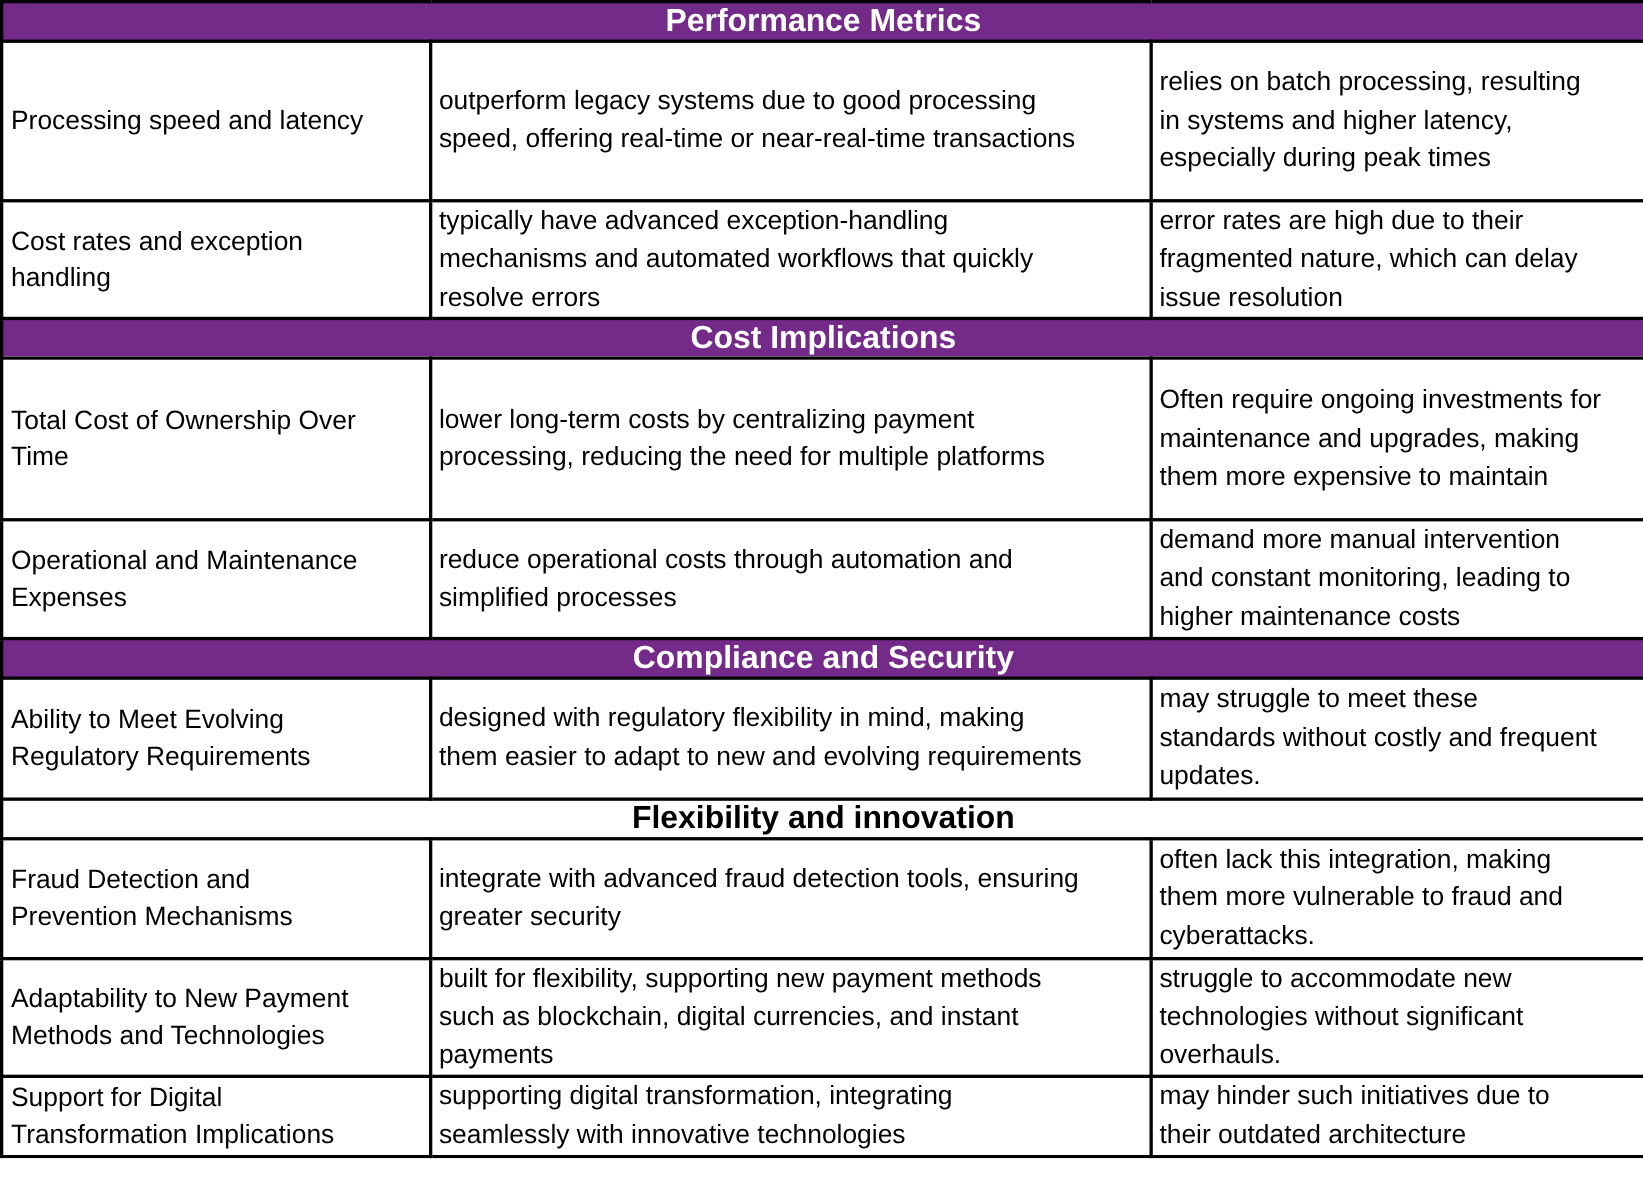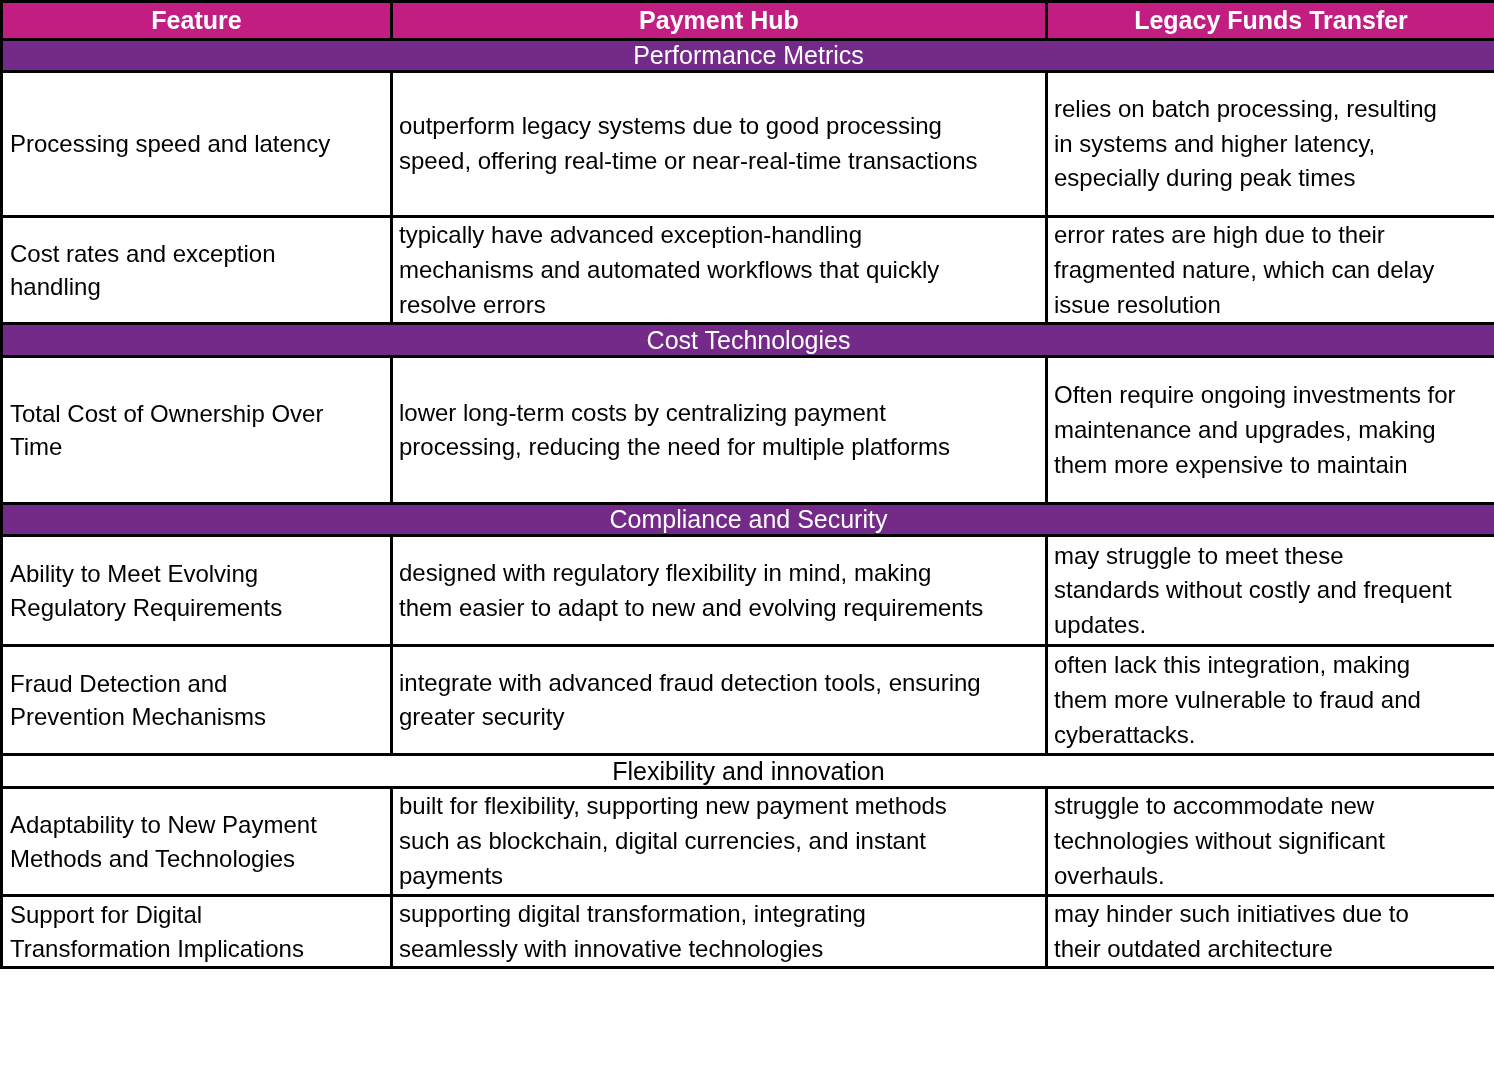--- a/index.html
+++ b/index.html
@@ -31,22 +31,22 @@
     background: var(--header-bg);
     color: var(--header-text);
     font-size: 25px;
     font-weight: bold;
     text-align: center;
     padding: 0;
   }
   td.section {
     background: var(--section-bg);
     color: var(--section-text);
-    font-size: 25px;
-    font-weight: normal;
+    font-size: 29px;
+    font-weight: bold;
     text-align: center;
     padding: 0;
   }
   td.section.plain {
     background: var(--plain-section-bg);
     color: var(--plain-section-text);
   }
   td.feature {
     color: var(--cell-text);
     font-weight: normal;
@@ -67,25 +67,20 @@
 <body>
 
 <table class="compare">
   <colgroup>
     <col style="width:390px">
     <col style="width:655px">
     <col style="width:449px">
   </colgroup>
 
   <tbody>
-      <tr style="height:38px">
-    <th class="col-header">Feature</th>
-    <th class="col-header">Payment Hub</th>
-    <th class="col-header">Legacy Funds Transfer</th>
-  </tr>
 
   <tr style="height:32px">
     <td class="section" colspan="3">Performance Metrics</td>
   </tr>
   <tr style="height:145px">
     <td class="feature">Processing speed and latency</td>
     <td class="value">outperform legacy systems due to good processing
 speed, offering real-time or near-real-time transactions</td>
     <td class="value">relies on batch processing, resulting
 in systems and higher latency,
@@ -96,56 +91,65 @@
 handling</td>
     <td class="value">typically have advanced exception-handling
 mechanisms and automated workflows that quickly
 resolve errors</td>
     <td class="value">error rates are high due to their
 fragmented nature, which can delay
 issue resolution</td>
   </tr>
 
   <tr style="height:33px">
-    <td class="section" colspan="3">Cost Technologies</td>
+    <td class="section" colspan="3">Cost Implications</td>
   </tr>
   <tr style="height:147px">
     <td class="feature">Total Cost of Ownership Over
 Time</td>
     <td class="value">lower long-term costs by centralizing payment
 processing, reducing the need for multiple platforms</td>
     <td class="value">Often require ongoing investments for
 maintenance and upgrades, making
 them more expensive to maintain</td>
+  </tr>
+  <tr style="height:105px">
+    <td class="feature">Operational and Maintenance
+Expenses</td>
+    <td class="value">reduce operational costs through automation and
+simplified processes</td>
+    <td class="value">demand more manual intervention
+and constant monitoring, leading to
+higher maintenance costs</td>
   </tr>
 
   <tr style="height:32px">
     <td class="section" colspan="3">Compliance and Security</td>
   </tr>
   <tr style="height:110px">
     <td class="feature">Ability to Meet Evolving
 Regulatory Requirements</td>
     <td class="value">designed with regulatory flexibility in mind, making
 them easier to adapt to new and evolving requirements</td>
     <td class="value">may struggle to meet these
 standards without costly and frequent
 updates.</td>
   </tr>
+  <tr style="height:33px">
+    <td class="section plain" colspan="3">Flexibility and innovation</td>
+  </tr>
+
   <tr style="height:109px">
     <td class="feature">Fraud Detection and
 Prevention Mechanisms</td>
     <td class="value">integrate with advanced fraud detection tools, ensuring
 greater security</td>
     <td class="value">often lack this integration, making
 them more vulnerable to fraud and
 cyberattacks.</td>
-  </tr>
-
-  <tr style="height:33px">
-    <td class="section plain" colspan="3">Flexibility and innovation</td>
   </tr>
   <tr style="height:107px">
     <td class="feature">Adaptability to New Payment
 Methods and Technologies</td>
     <td class="value">built for flexibility, supporting new payment methods
 such as blockchain, digital currencies, and instant
 payments</td>
     <td class="value">struggle to accommodate new
 technologies without significant
 overhauls.</td>

